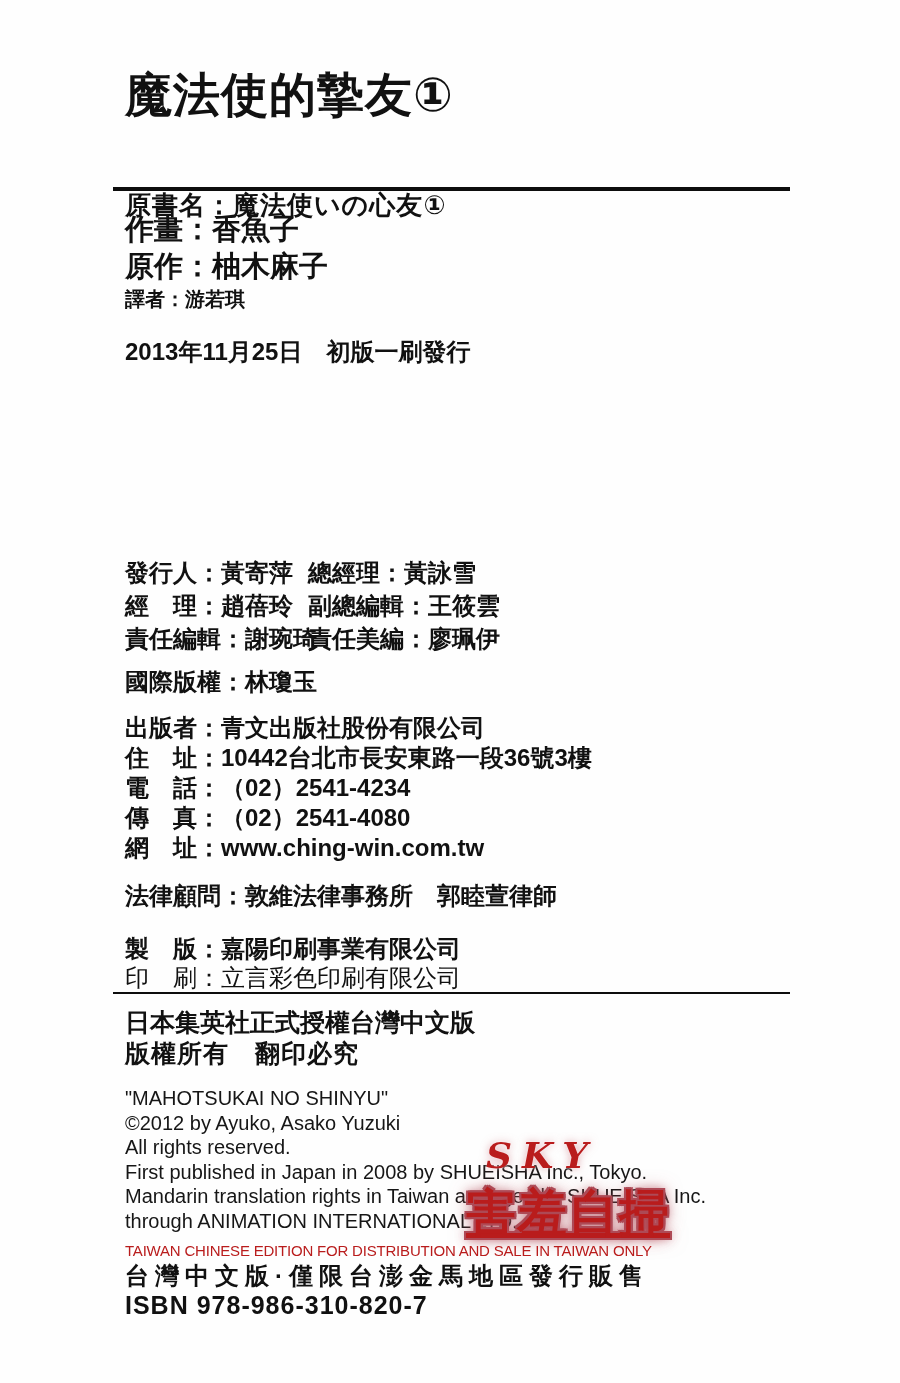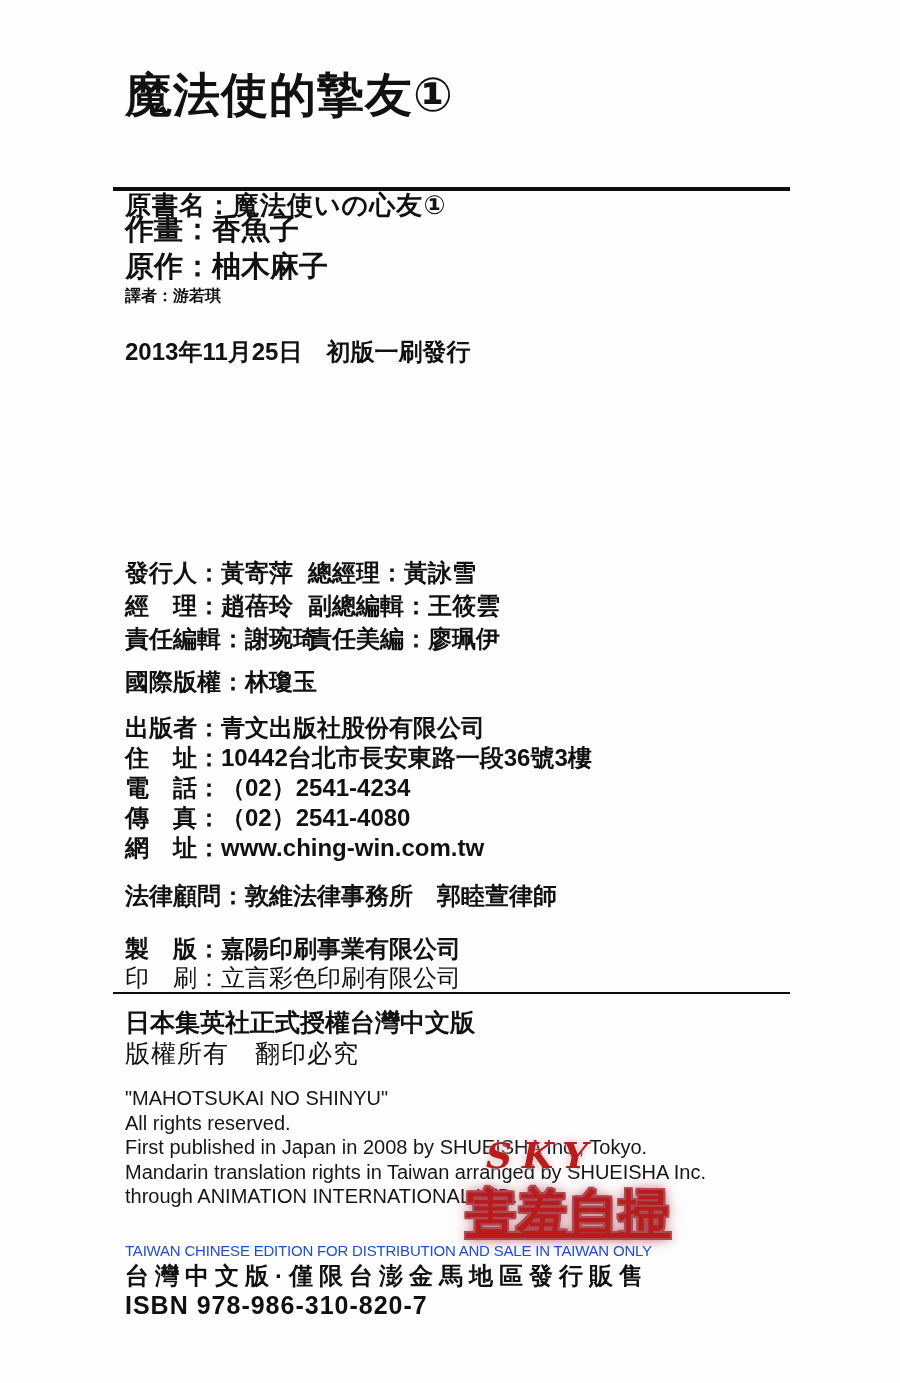--- a/index.html
+++ b/index.html
@@ -14,34 +14,34 @@
     padding-left:20px;
   }
   .abs{position:absolute;left:125px;white-space:nowrap;}
   .book-title{top:64px;font-size:47px;font-weight:700;letter-spacing:1px;}
   .orig-title{top:144px;font-size:26px;font-weight:700;letter-spacing:1px;margin-top:44px;}
   .rule{position:absolute;left:113px;width:677px;background:#0d0d0d;}
   .rule-1{top:187px;height:4px;}
   .rule-2{top:992px;height:2px;}
   .artist{top:210px;font-size:29px;font-weight:700;}
   .author{top:247px;font-size:29px;font-weight:700;}
-  .translator{top:286px;font-size:16px;font-weight:700;}
+  .translator{top:286px;font-size:20px;font-weight:700;}
   .date-line{top:336px;font-size:24px;font-weight:700;}
   .staff{top:556px;font-size:24px;font-weight:700;line-height:33px;}
   .staff .row{display:flex;}
   .staff .c1{width:183px;}
   .intl{top:666px;font-size:24px;font-weight:700;}
   .publisher{top:713px;font-size:24px;font-weight:700;line-height:30px;}
   .legal{top:880px;font-size:24px;font-weight:700;}
   .plate{top:933px;font-size:24px;font-weight:700;}
   .print{top:962px;font-size:24px;font-weight:400;}
   .authorized{top:1006px;font-size:25px;font-weight:700;}
-  .copyright{top:1037px;font-size:25px;font-weight:400;letter-spacing:1px;}
+  .copyright{top:1037px;font-size:25px;font-weight:700;letter-spacing:1px;}
   .english{top:1086px;font-size:20px;font-weight:400;line-height:24.6px;color:#161616;}
-  .en-notice{top:1242px;font-size:15px;font-weight:400;letter-spacing:-0.2px;color:#1d4ed8;}
+  .en-notice{top:1242px;font-size:15px;font-weight:400;letter-spacing:-0.2px;color:#b91c1c;}
   .zh-notice{top:1260px;font-size:24px;font-weight:700;letter-spacing:6px;}
   .isbn{top:1291px;font-size:25px;font-weight:600;letter-spacing:1px;}
   .return-notice{top:1317px;font-size:23px;font-weight:700;}
   
   .wm{position:absolute;left:462px;top:1132px;width:215px;height:105px;pointer-events:none;}
   .wm-script{
     position:absolute;left:24px;top:2px;
     font-family:"DejaVu Serif","Liberation Serif",serif;
     font-style:italic;font-weight:700;
     font-size:36px;letter-spacing:10px;
@@ -103,20 +103,21 @@
   <div class="abs plate">製　版：嘉陽印刷事業有限公司</div>
   <div class="abs print">印　刷：立言彩色印刷有限公司</div>
 
   <div class="rule rule-2"></div>
 
   <div class="abs authorized">日本集英社正式授權台灣中文版</div>
   <div class="abs copyright">版權所有　翻印必究</div>
 
   <div class="abs english">
     <div>"MAHOTSUKAI NO SHINYU"</div>
+    <div>©2012 by Ayuko, Asako Yuzuki</div>
     <div>All rights reserved.</div>
     <div>First published in Japan in 2008 by SHUEISHA Inc., Tokyo.</div>
     <div>Mandarin translation rights in Taiwan arranged by SHUEISHA Inc.</div>
     <div>through ANIMATION INTERNATIONAL LTD.</div>
   </div>
 
   <div class="wm">
     <div class="wm-script">SKY</div>
     <div class="wm-label">害羞自掃</div>
   </div>

